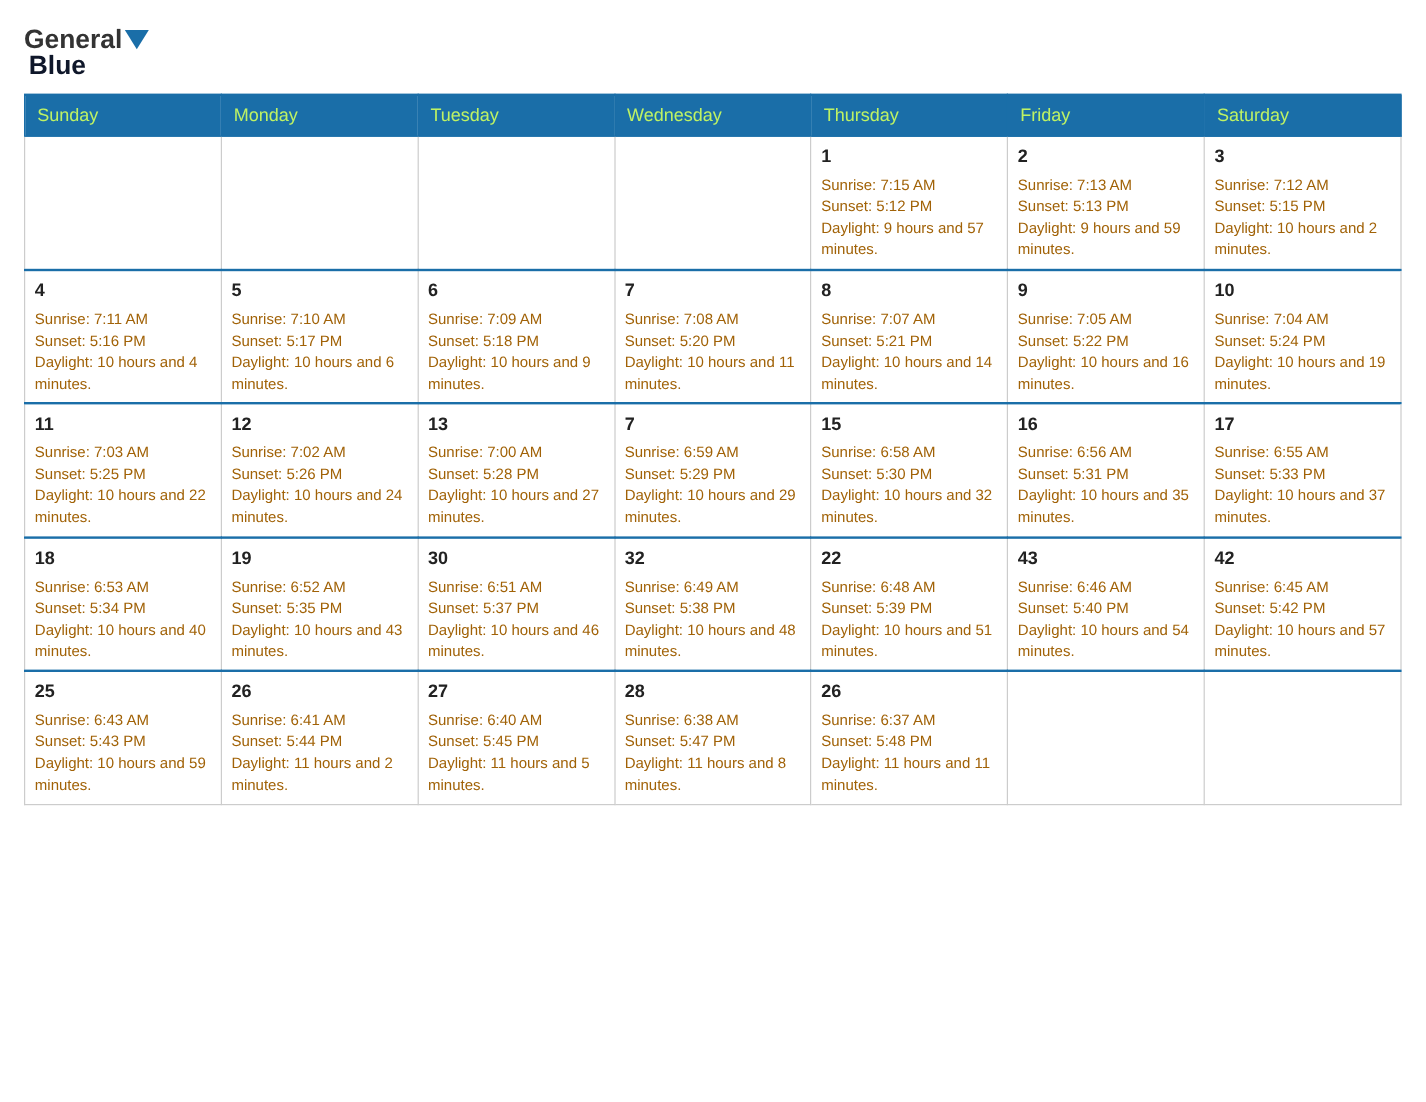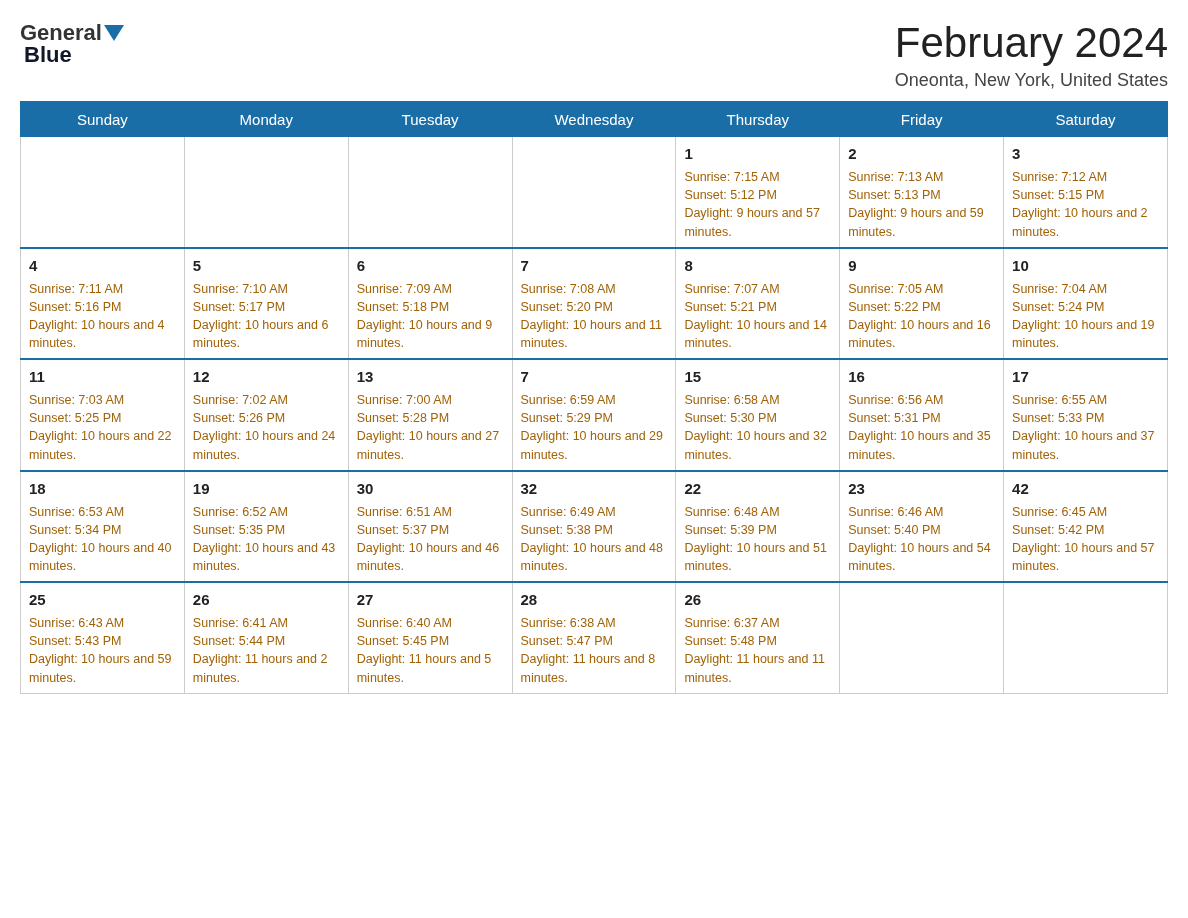--- a/index.html
+++ b/index.html
@@ -58,25 +58,25 @@
       color: #444;
       margin-top: 4px;
     }
     .calendar {
       width: 100%;
       border-collapse: collapse;
       border: 1px solid #999;
     }
     .calendar th {
       background-color: #1a6ea8;
-      color: #ffffff;
+      color: #bef264;
       padding: 8px 10px;
       font-size: 15px;
       font-weight: normal;
-      text-align: center;
+      text-align: left;
       border: 1px solid #1a6ea8;
     }
     .calendar td {
       vertical-align: top;
       padding: 6px 8px;
       border: 1px solid #ccc;
       width: calc(100% / 7);
       min-height: 100px;
       font-size: 13px;
       color: #333;
@@ -110,24 +110,20 @@
 <div class="header">
   <div class="logo">
     <div class="logo-text">
       <span class="logo-general">General</span>
       <span class="logo-arrow"></span>
     </div>
     <div style="display:flex;align-items:center;gap:0;margin-top:-4px;margin-left:4px;">
       <span class="logo-blue">Blue</span>
     </div>
   </div>
-  <div class="title-section">
-    <div class="month-title">February 2024</div>
-    <div class="subtitle">Oneonta, New York, United States</div>
-  </div>
 </div>
 
 <table class="calendar">
   <thead>
     <tr>
     <th>Sunday</th>
         <th>Monday</th>
         <th>Tuesday</th>
         <th>Wednesday</th>
         <th>Thursday</th>
@@ -229,21 +225,21 @@
         </td>
         <td>
           <span class="day-num">32</span>
           <div class="day-info">Sunrise: 6:49 AM<br>Sunset: 5:38 PM<br>Daylight: 10 hours and 48 minutes.</div>
         </td>
         <td>
           <span class="day-num">22</span>
           <div class="day-info">Sunrise: 6:48 AM<br>Sunset: 5:39 PM<br>Daylight: 10 hours and 51 minutes.</div>
         </td>
         <td>
-          <span class="day-num">23</span>
+          <span class="day-num">43</span>
           <div class="day-info">Sunrise: 6:46 AM<br>Sunset: 5:40 PM<br>Daylight: 10 hours and 54 minutes.</div>
         </td>
         <td>
           <span class="day-num">42</span>
           <div class="day-info">Sunrise: 6:45 AM<br>Sunset: 5:42 PM<br>Daylight: 10 hours and 57 minutes.</div>
         </td>
       </tr>
       <tr>
         <td>
           <span class="day-num">25</span>

